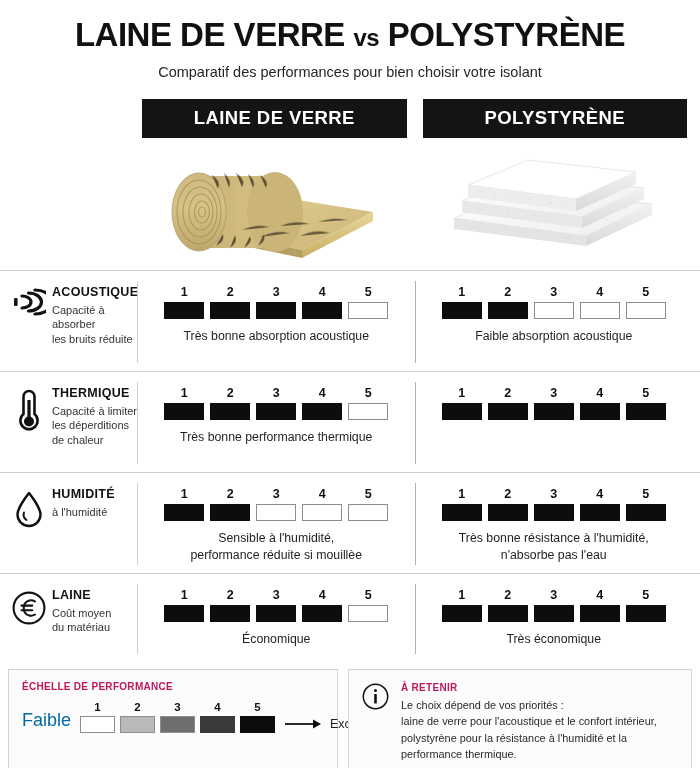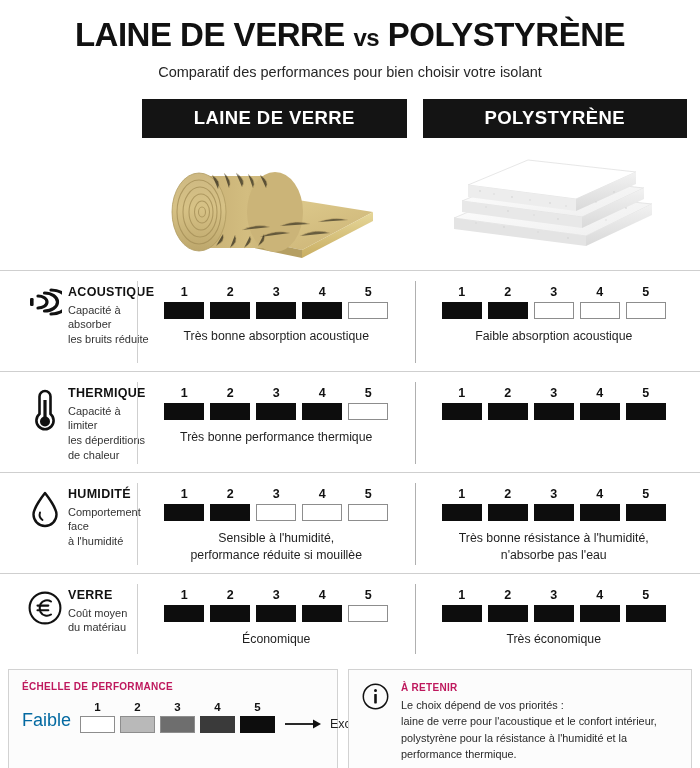--- a/index.html
+++ b/index.html
@@ -72,21 +72,21 @@
     display: flex;
     position: relative;
     min-height: 100px;
     padding: 10px 8px 8px 0;
   }
   .crit {
     width: 137px;
     flex: 0 0 137px;
     display: flex;
     align-items: flex-start;
-    padding-left: 24px;
+    padding-left: 8px;
     padding-top: 4px;
   }
   .crit-icon {
     width: 42px; flex: 0 0 42px;
     display: flex; align-items: flex-start; justify-content: center;
     padding-top: 2px;
   }
   .crit-text { padding-left: 2px; }
   .crit-name {
     font-size: 12.5px; font-weight: bold; letter-spacing: 0.3px;
@@ -404,21 +404,20 @@
       <div class="crit">
         <div class="crit-icon">
           <svg width="34" height="40" viewBox="0 0 34 40">
             <path d="M17 4 C17 4 5.5 18.5 5.5 25.5 a11.5 11.5 0 0 0 23 0 C28.5 18.5 17 4 17 4 z" fill="none" stroke="#111" stroke-width="2.4" stroke-linejoin="round"></path>
             <path d="M12 23.5 a6.5 6.5 0 0 0 2.5 7.5" fill="none" stroke="#111" stroke-width="1.9" stroke-linecap="round"></path>
           </svg>
         </div>
         <div class="crit-text">
           <div class="crit-name">HUMIDITÉ</div>
           <div class="crit-desc">
-            <div>Comportement face</div>
             <div>à l'humidité</div>
           </div>
         </div>
       </div>
       <div class="panel left">
         <div class="scale-nums">
           <span>1</span>
           <span>2</span>
           <span>3</span>
           <span>4</span>
@@ -463,21 +462,21 @@
       <div class="crit">
         <div class="crit-icon">
           <svg width="36" height="36" viewBox="0 0 36 36">
             <circle cx="18" cy="18" r="15.4" fill="none" stroke="#111" stroke-width="2.1"></circle>
             <path d="M24 11.5 a7.5 8 0 0 0 -10.5 2.6 a10 10 0 0 0 0 7.8 a7.5 8 0 0 0 10.5 2.6" fill="none" stroke="#111" stroke-width="2.1" stroke-linecap="round"></path>
             <path d="M10.5 15.6 h10.8" fill="none" stroke="#111" stroke-width="2.1" stroke-linecap="round"></path>
             <path d="M10.5 20.2 h10.8" fill="none" stroke="#111" stroke-width="2.1" stroke-linecap="round"></path>
           </svg>
         </div>
         <div class="crit-text">
-          <div class="crit-name">VERRE</div>
+          <div class="crit-name">LAINE</div>
           <div class="crit-desc">
             <div>Coût moyen</div>
             <div>du matériau</div>
           </div>
         </div>
       </div>
       <div class="panel left">
         <div class="scale-nums">
           <span>1</span>
           <span>2</span>

